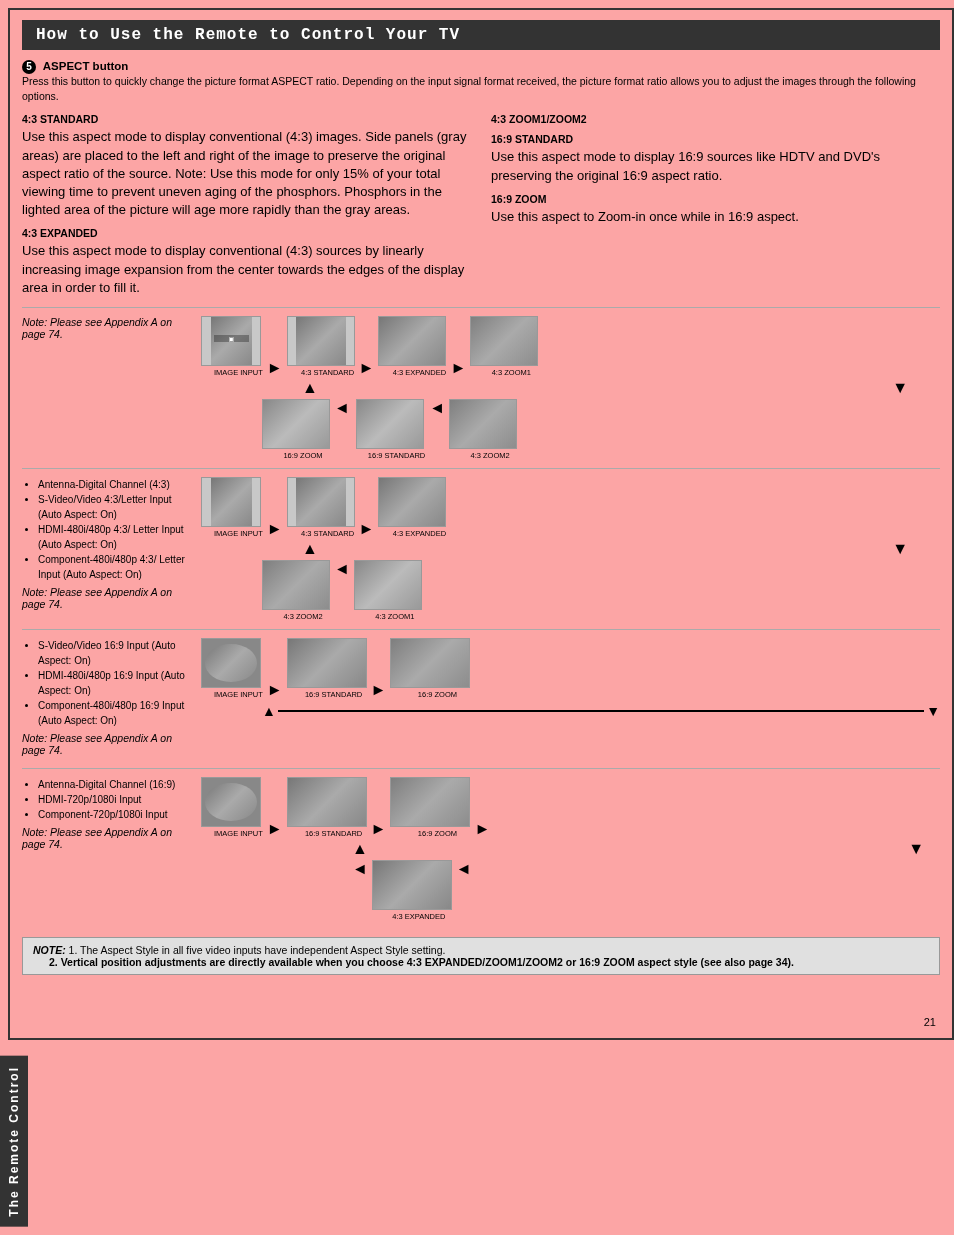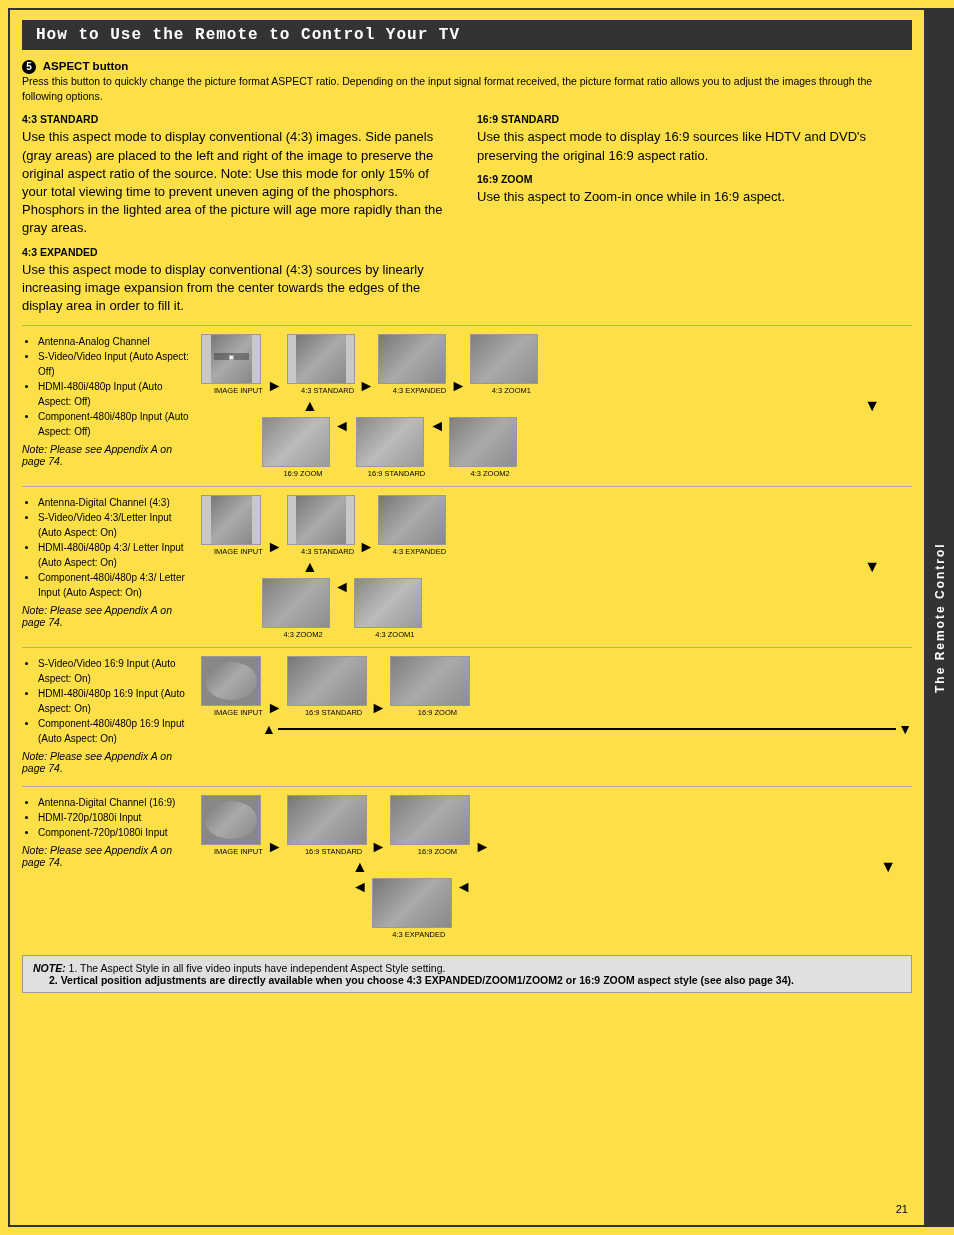--- a/index.html
+++ b/index.html
@@ -8,23 +8,23 @@
       font-size: 11px;
       background: #fff;
       width: 954px;
       min-height: 1235px;
       position: relative;
     }
 
     .page-wrapper {
       width: 954px;
       min-height: 1235px;
-      background: #fde047;
+      background: #fca5a5;
       display: flex;
-      flex-direction: row;
+      flex-direction: column;
     }
 
     .main-content {
       flex: 1;
       padding: 10px 12px 10px 12px;
       border: 2px solid #333;
       margin: 8px 0 8px 8px;
       position: relative;
     }
 
@@ -255,37 +255,32 @@
     <div class="two-col">
       <div class="col-left">
         <div class="subsection-title">4:3 STANDARD</div>
         <div class="subsection-text">Use this aspect mode to display conventional (4:3) images. Side panels (gray areas) are placed to the left and right of the image to preserve the original aspect ratio of the source.  Note: Use this mode for only 15% of your total viewing time to prevent uneven aging of the phosphors.  Phosphors in the lighted area of the picture will age more rapidly than the gray areas.</div>
 
         <div class="subsection-title">4:3 EXPANDED</div>
         <div class="subsection-text">Use this aspect mode to display conventional (4:3) sources by linearly increasing image expansion from the center towards the edges of the display area in order to fill it.</div>
       </div>
 
       <div class="col-right">
+        <div class="subsection-title">4:3 ZOOM1/ZOOM2</div>
 
         <div class="subsection-title">16:9 STANDARD</div>
         <div class="subsection-text">Use this aspect mode to display 16:9 sources like HDTV and DVD's preserving the original 16:9 aspect ratio.</div>
 
         <div class="subsection-title">16:9 ZOOM</div>
         <div class="subsection-text">Use this aspect to Zoom-in once while in 16:9 aspect.</div>
       </div>
     </div>
 
     <div class="diagram-group">
       <div class="diagram-left-col">
-        <ul class="bullet-list">
-          <li>Antenna-Analog Channel</li>
-          <li>S-Video/Video Input (Auto Aspect: Off)</li>
-          <li>HDMI-480i/480p Input (Auto Aspect: Off)</li>
-          <li>Component-480i/480p Input (Auto Aspect: Off)</li>
-        </ul>
         <p class="note-text">Note:  Please see Appendix A on page 74.</p>
       </div>
       <div class="diagram-right-col">
 
         <div style="display:flex; align-items:flex-end; gap:4px; margin-bottom:2px;">
 
           <div class="tv-container">
             <div class="tv-img tv-img-narrow" style="width:60px;height:50px;">
               <div class="screen-inner">
                 <div style="position:relative;width:100%;height:100%;background:#888;">

